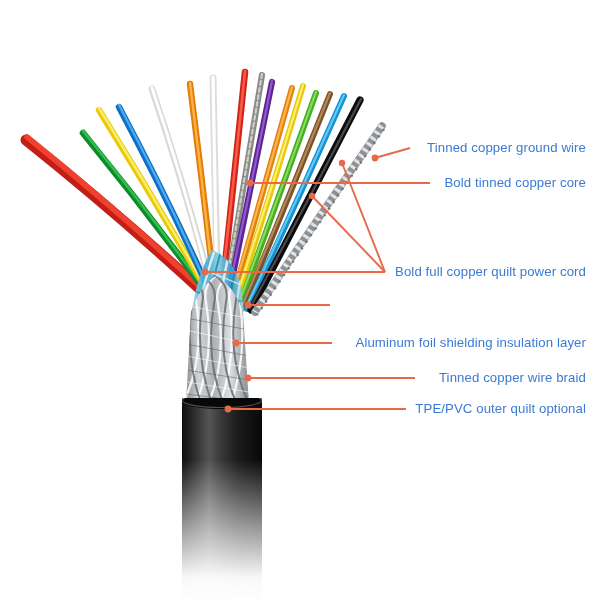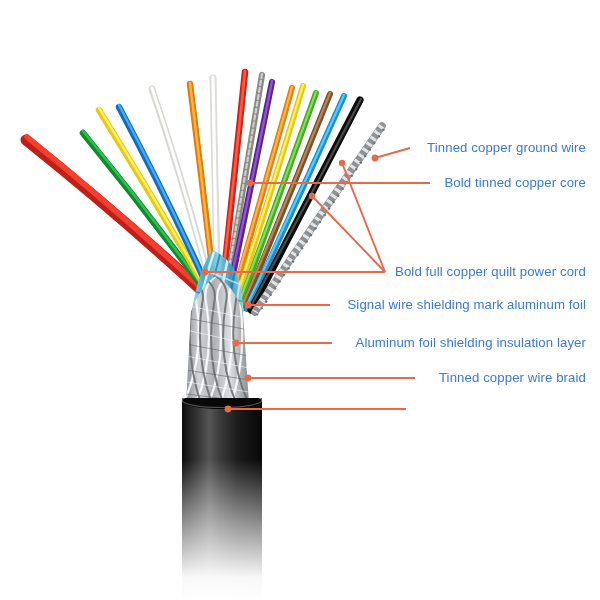--- a/index.html
+++ b/index.html
@@ -203,17 +203,17 @@
       <circle cx="248" cy="305" r="3.4"></circle>
       <circle cx="236" cy="343" r="3.4"></circle>
       <circle cx="248" cy="378" r="3.4"></circle>
       <circle cx="228" cy="409" r="3.4"></circle>
     </g>
   </svg>
 
   <div class="label" style="top:148px;">Tinned copper ground wire</div>
   <div class="label" style="top:183px;">Bold tinned copper core</div>
   <div class="label" style="top:272px;">Bold full copper quilt power cord</div>
-  <div class="label" style="top:305px;">Signal wire shielding mark aluminum foil</div>
   <div class="label" style="top:343px;">Aluminum foil shielding insulation layer</div>
   <div class="label" style="top:378px;">Tinned copper wire braid</div>
+  <div class="label" style="top:409px;">TPE/PVC outer quilt optional</div>
 
 </div>
 
 </body></html>

